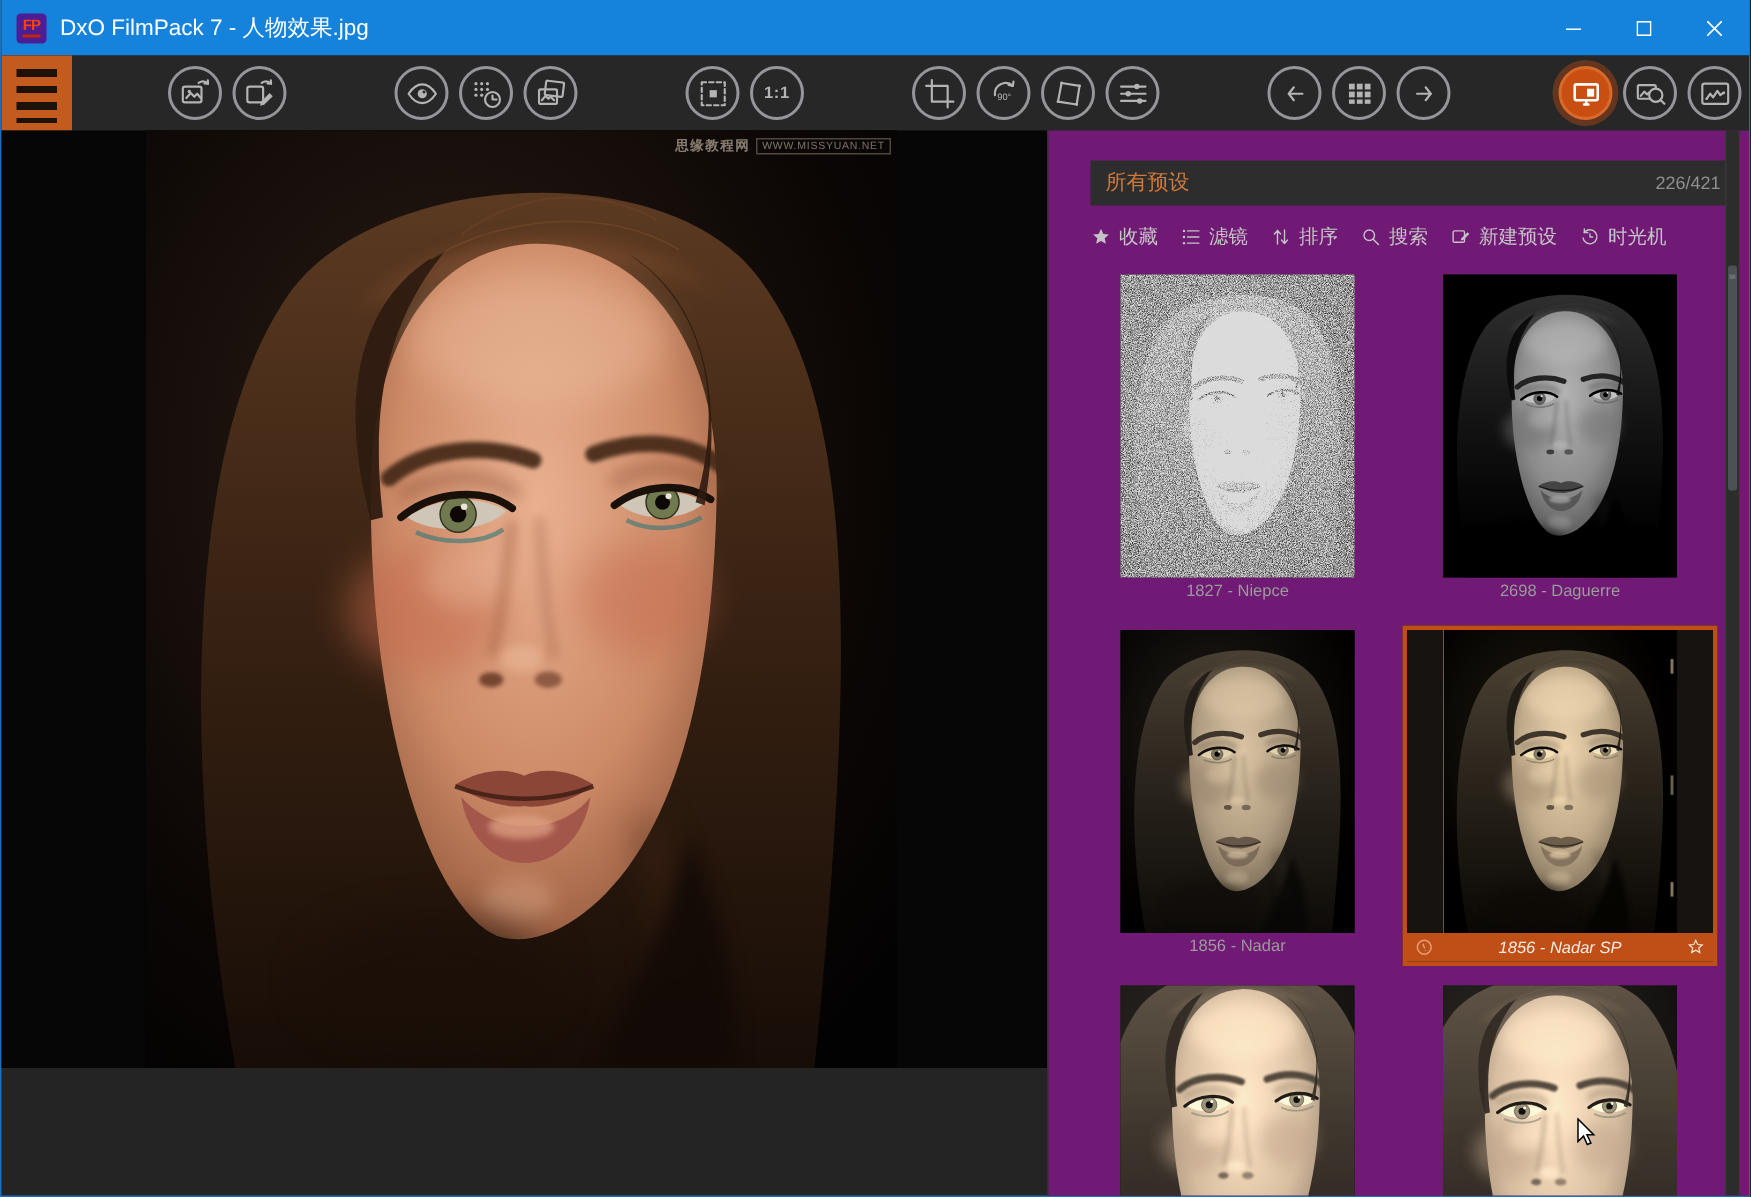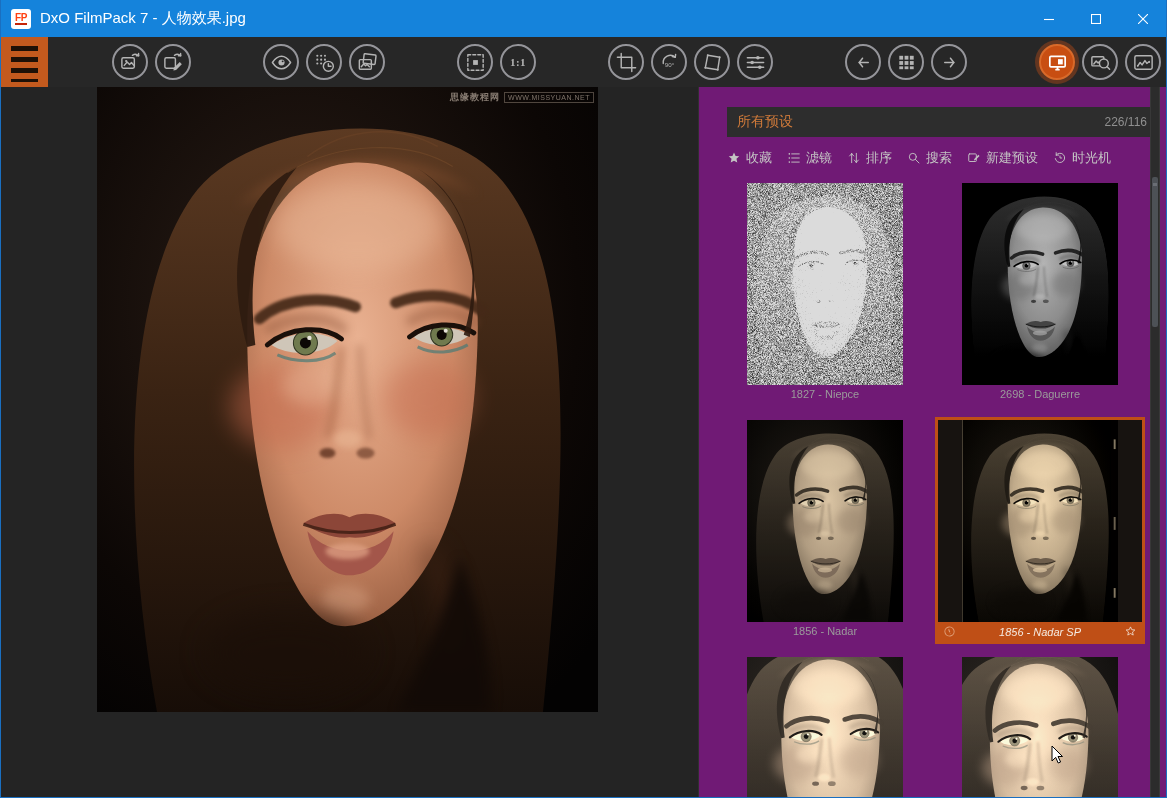--- a/index.html
+++ b/index.html
@@ -1,44 +1,44 @@
 <!DOCTYPE html>
 <html><head>
 <meta charset="utf-8">
 <style>
   html,body{margin:0;padding:0;background:#000;}
   body{width:1167px;height:798px;overflow:hidden;font-family:"Liberation Sans",sans-serif;-webkit-font-smoothing:antialiased;}
   .window{width:1167px;height:798px;box-sizing:border-box;border:1px solid #1a6fc0;border-top:none;background:#242424;position:relative;}
 
   
   .titlebar{height:37px;background:#1583db;display:flex;align-items:center;color:#fff;}
-  .app-logo{width:20px;height:20px;margin-left:10px;background:#ffffff;border-radius:3px;display:flex;align-items:center;justify-content:center;flex:0 0 auto;}
+  .app-logo{width:20px;height:20px;margin-left:10px;background:#4c1d95;border-radius:3px;display:flex;align-items:center;justify-content:center;flex:0 0 auto;}
   .app-logo span{color:#ff4010;font-weight:bold;font-size:10px;letter-spacing:-.5px;border-bottom:2px solid #c52408;line-height:11px;}
   .win-title{margin-left:9px;font-size:15px;flex:1;white-space:nowrap;overflow:hidden;}
   .win-controls{display:flex;height:37px;}
   .win-btn{width:47px;height:37px;display:flex;align-items:center;justify-content:center;}
   .win-btn svg{stroke:#fff;stroke-width:1.1;fill:none;}
 
   
   .toolbar{height:50px;background:#272727;display:flex;align-items:center;}
   .hamburger{width:47px;height:50px;background:#c35a1e;flex:0 0 auto;overflow:hidden;}
   .hamburger .bars{width:27px;height:36px;margin:9px auto 0;background:repeating-linear-gradient(180deg,#1e1107 0 5px,transparent 5px 11px);}
   .tb-group{display:flex;gap:7px;margin-left:72px;}
   .tb-group.first{margin-left:64px;}
   .tb-btn{width:36px;height:36px;border-radius:50%;border:2px solid #95959a;box-sizing:border-box;display:flex;align-items:center;justify-content:center;background:transparent;}
   .tb-btn svg{stroke:#b4b4b4;stroke-width:1.5;fill:none;stroke-linecap:round;stroke-linejoin:round;}
   .tb-btn .fillpart{fill:#b4b4b4;stroke:none;}
   .tb-btn.active{background:#c84e12;border-color:#d96a2a;box-shadow:0 0 0 4px rgba(200,80,20,.38);}
   .tb-btn.active svg{stroke:#ffffff;}
   .tb-btn.active .fillpart{fill:#fff;}
-  .one2one{color:#b4b4b4;font-size:11px;font-weight:bold;letter-spacing:.5px;font-family:Liberation Serif, serif;}
+  .one2one{color:#b4b4b4;font-size:11px;font-weight:bold;letter-spacing:.5px;}
 
   
   .content{display:flex;height:710px;}
-  .left-col{width:697px;flex:0 0 auto;display:flex;}
+  .left-col{width:697px;flex:0 0 auto;display:flex;flex-direction:column;}
   .viewer{height:625px;background:#060606;position:relative;}
   .photo{position:absolute;left:96px;top:0;width:501px;height:625px;background:#000;}
   .photo svg{width:100%;height:100%;display:block;}
   .watermark{position:absolute;top:4px;right:4px;display:flex;align-items:center;gap:4px;opacity:.55;}
   .wm-cn{color:#e8d8c8;font-size:9px;font-weight:bold;letter-spacing:1px;}
   .wm-url{color:#d8c8b8;font-size:7px;border:1px solid rgba(220,200,180,.6);padding:1px 3px;letter-spacing:.5px;}
 
   
   .bottombar{height:85px;background:#202024;border-top:1px solid #111114;position:relative;box-sizing:border-box;}
   .done-label{position:absolute;right:75px;top:15px;color:#cfcfcf;font-size:13px;}
@@ -358,21 +358,21 @@
             <span class="wm-cn">思缘教程网</span>
             <span class="wm-url">WWW.MISSYUAN.NET</span>
           </div>
         </div>
       </div>
     </div>
 
     <div class="panel">
       <div class="panel-header">
         <span class="panel-title">所有预设</span>
-        <span class="panel-count">226/116</span>
+        <span class="panel-count">226/421</span>
       </div>
 
       <div class="panel-actions">
         <div class="action">
           <svg width="14" height="14" viewBox="0 0 24 24">
               <path class="fillpart" d="M12 2.5l2.7 6 6.3.6-4.8 4.3 1.4 6.3L12 16.5l-5.6 3.2 1.4-6.3L3 9.1l6.3-.6z"></path>
             </svg>
           <span>收藏</span>
         </div>
         <div class="action">

